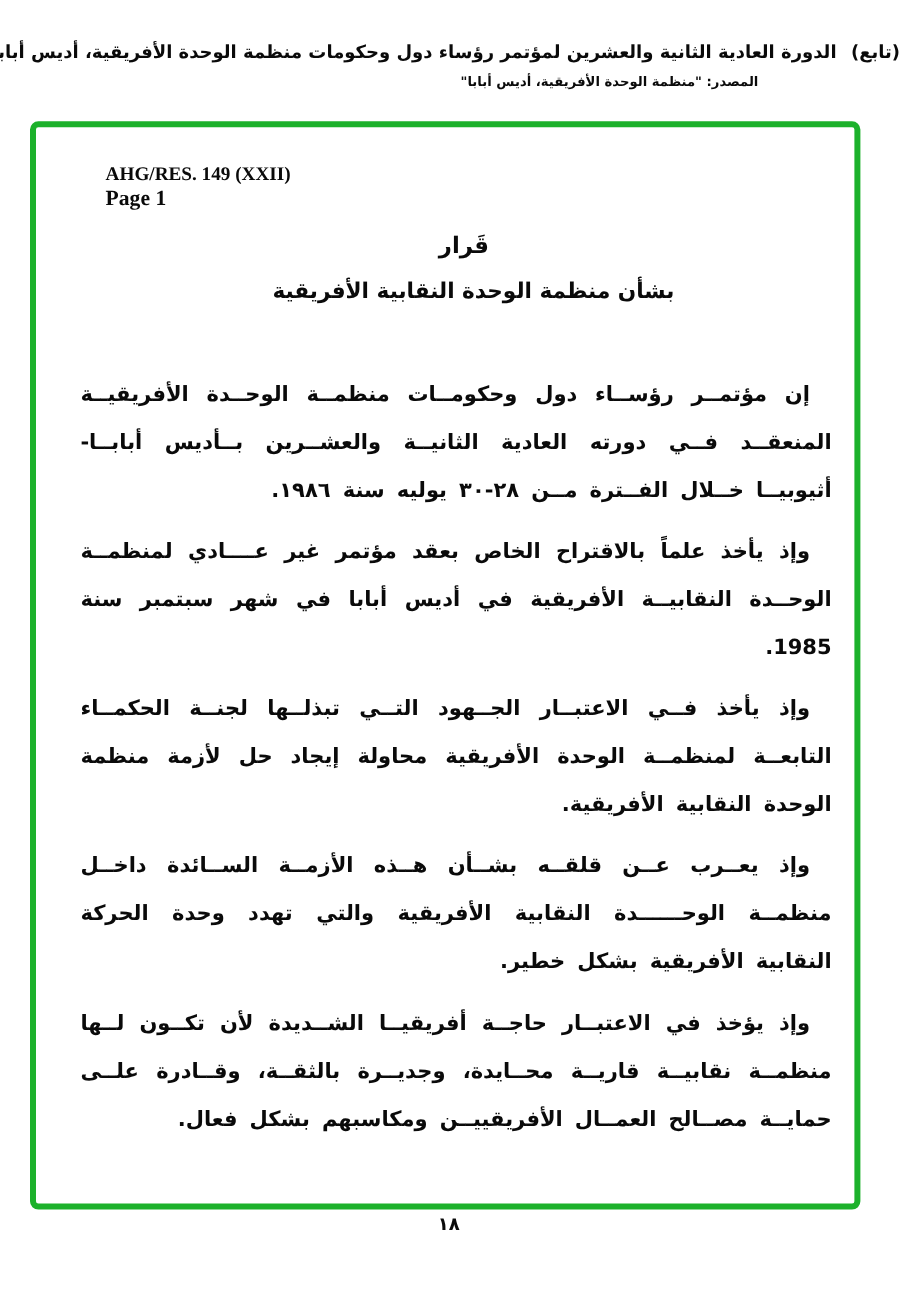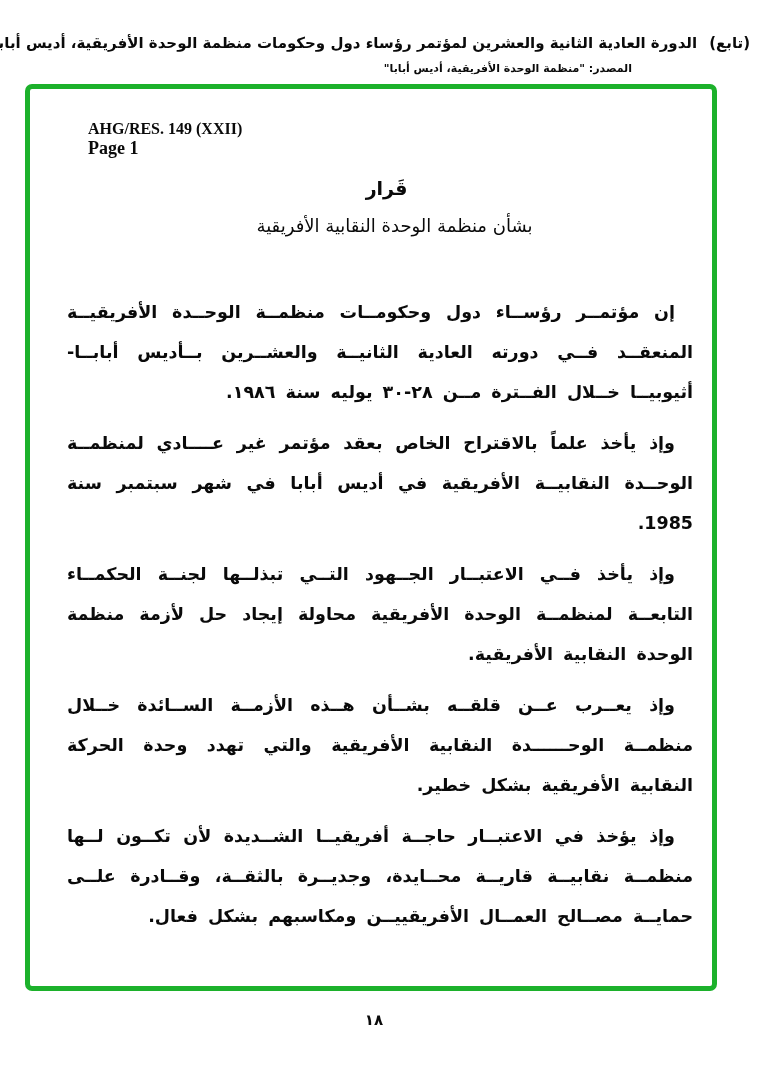--- a/index.html
+++ b/index.html
@@ -23,21 +23,21 @@
     white-space:nowrap;
   }
   .hdr2 {
     position:absolute; top:62px; right:126px;
     direction:rtl;
     font-weight:bold; font-size:11px;
   }
 
   
   .frame {
-    position:absolute; left:25px; top:84px;
+    position:absolute; left:25px; top:101px;
     width:692px; height:907px;
     border:5px solid var(--green);
     border-radius:7px;
     background:#ffffff;
   }
 
   .ref {
     position:absolute; left:58px; top:30px;
     font-family:"Liberation Serif", serif;
     font-weight:bold; line-height:1.2;
@@ -46,21 +46,21 @@
   .ref .page-line { font-size:18px; }
 
   .title {
     position:absolute; top:88px; left:0; right:0;
     direction:rtl; text-align:center;
     font-weight:bold; font-size:19px;margin-left:31px;
   }
   .subtitle {
     position:absolute; top:126px; left:0; right:0;
     direction:rtl; text-align:center;
-    font-weight:normal; font-size:18px;padding-left:47px;
+    font-weight:bold; font-size:18px;padding-left:47px;
   }
 
   .body {
     position:absolute; top:203px; left:25px; right:19px;
     direction:rtl;
     font-weight:bold; font-size:17.5px;
     line-height:40px;
     text-align:justify;
     text-align-last:right;
     word-spacing:4px;
@@ -91,19 +91,19 @@
     <div class="page-line">Page 1</div>
   </div>
 
   <div class="title">قَرار</div>
   <div class="subtitle">بشأن منظمة الوحدة النقابية الأفريقية</div>
 
   <div class="body">
     <p>إن مؤتمــر رؤســاء دول وحكومــات منظمــة الوحــدة الأفريقيــة المنعقــد فــي دورته العادية الثانيــة والعشــرين بــأديس أبابــا- أثيوبيــا خــلال الفــترة مــن ٢٨-٣٠ يوليه سنة ١٩٨٦.</p>
     <p>وإذ يأخذ علماً بالاقتراح الخاص بعقد مؤتمر غير عــــادي لمنظمــة الوحــدة النقابيــة الأفريقية في أديس أبابا في شهر سبتمبر سنة 1985.</p>
     <p>وإذ يأخذ فــي الاعتبــار الجــهود التــي تبذلــها لجنــة الحكمــاء التابعــة لمنظمــة الوحدة الأفريقية محاولة إيجاد حل لأزمة منظمة الوحدة النقابية الأفريقية.</p>
-    <p>وإذ يعــرب عــن قلقــه بشــأن هــذه الأزمــة الســائدة خــلال منظمــة الوحــــــدة النقابية الأفريقية والتي تهدد وحدة الحركة النقابية الأفريقية بشكل خطير.</p>
+    <p>وإذ يعــرب عــن قلقــه بشــأن هــذه الأزمــة الســائدة داخــل منظمــة الوحــــــدة النقابية الأفريقية والتي تهدد وحدة الحركة النقابية الأفريقية بشكل خطير.</p>
     <p>وإذ يؤخذ في الاعتبــار حاجــة أفريقيــا الشــديدة لأن تكــون لــها منظمــة نقابيــة قاريــة محــايدة، وجديــرة بالثقــة، وقــادرة علــى حمايــة مصــالح العمــال الأفريقييــن ومكاسبهم بشكل فعال.</p>
   </div>
 
 </div>
 
 <div class="page-num">١٨</div>
 
 </body></html>

